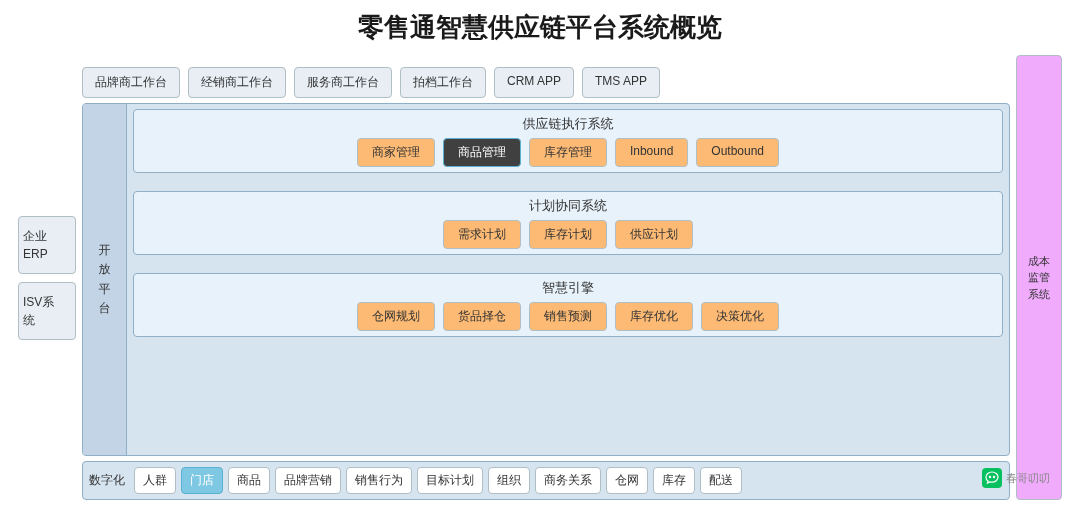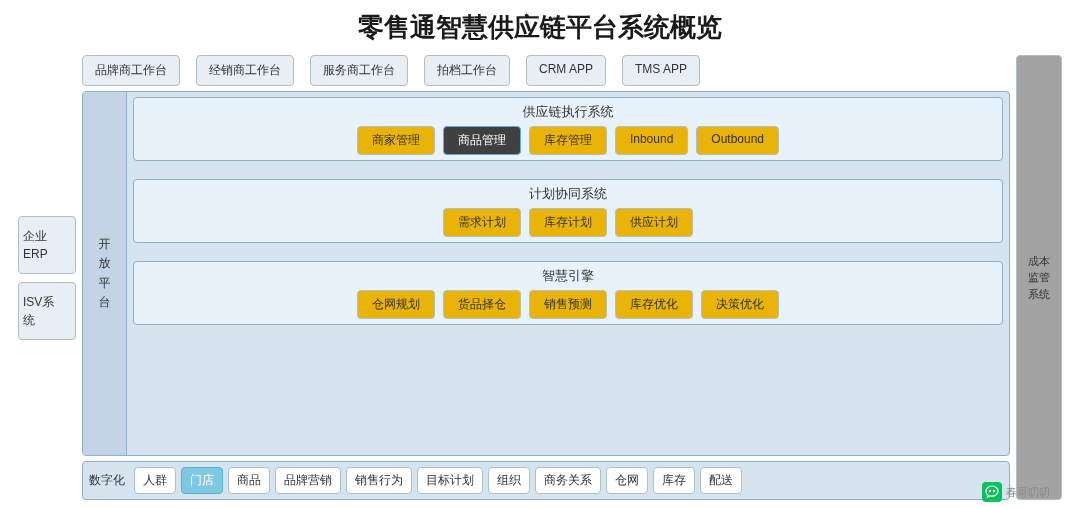--- a/index.html
+++ b/index.html
@@ -56,22 +56,23 @@
     .center-col {
       flex: 1;
       display: flex;
       flex-direction: column;
       gap: 0;
     }
     
     .top-tabs-row {
       display: flex;
       flex-direction: row;
-      gap: 16px;
+      gap: 8px;
       margin-bottom: 5px;
+      margin-top: 12px;
     }
     .top-tab {
       background: #e8eef4;
       border: 1px solid #b0bec5;
       border-radius: 4px;
       font-size: 12px;
       color: #333;
       padding: 6px 12px;
       text-align: center;
     }
@@ -122,21 +123,21 @@
       font-weight: normal;
     }
     .section-items {
       display: flex;
       flex-direction: row;
       gap: 8px;
       justify-content: center;
       flex-wrap: wrap;
     }
     .item-box {
-      background: #eab308;
+      background: #fdba74;
       border: 1px solid #b0bec5;
       border-radius: 4px;
       font-size: 12px;
       color: #333;
       padding: 5px 14px;
       text-align: center;
       white-space: nowrap;
     }
     .item-box.highlighted {
       background: #404040;
@@ -188,37 +189,37 @@
     }
     
     .right-col {
       display: flex;
       flex-direction: column;
       justify-content: center;
       margin-left: 6px;
       width: 46px;
     }
     .right-box {
-      background: #a3a3a3;
+      background: #f0abfc;
       border: 1px solid #b0bec5;
       border-radius: 4px;
       text-align: center;
       font-size: 11px;
       color: #333;
       padding: 30px 4px;
       line-height: 1.5;
       height: 100%;
       display: flex;
       align-items: center;
       justify-content: center;
     }
     
     .watermark {
       position: absolute;
-      bottom: 6px;
+      bottom: 20px;
       right: 30px;
       font-size: 11px;
       color: #888;
       display: flex;
       align-items: center;
       gap: 4px;
     }
     .wm-icon {
       width: 20px;
       height: 20px;

